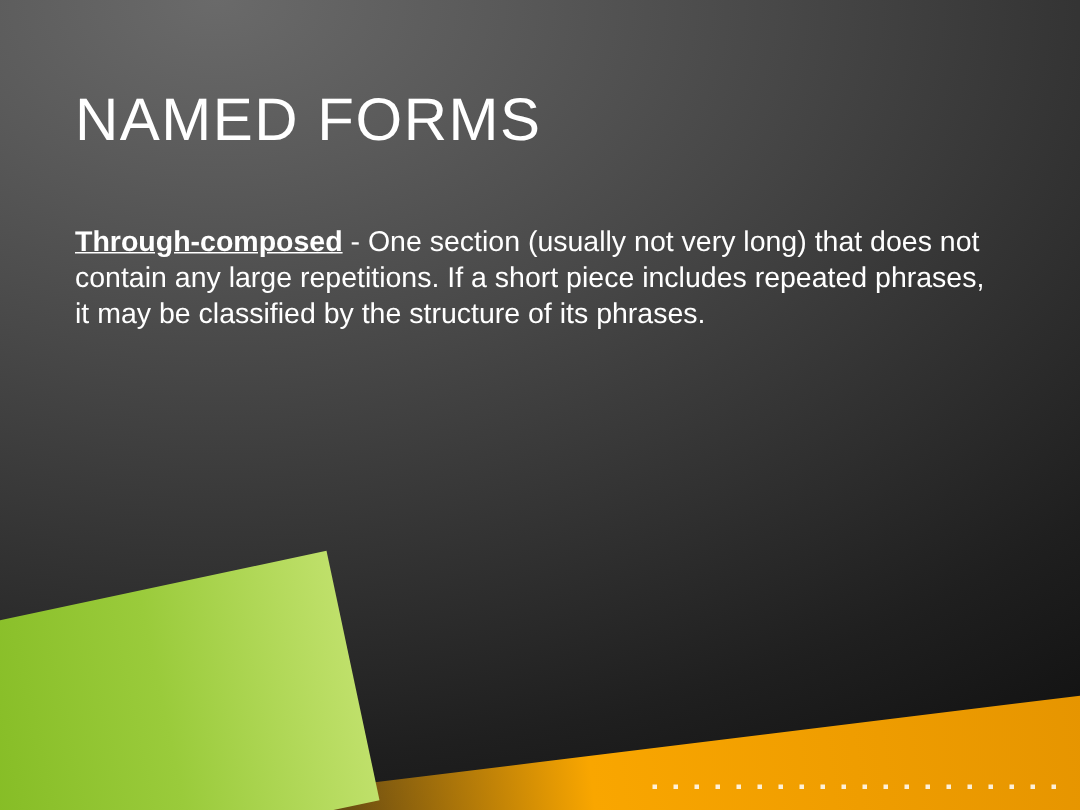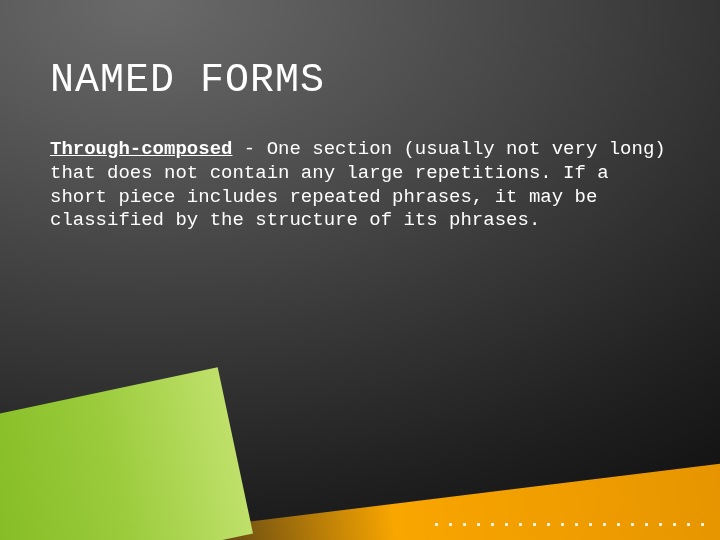--- a/index.html
+++ b/index.html
@@ -8,40 +8,40 @@
     position: relative;
     width: 720px;
     height: 540px;
     background: radial-gradient(ellipse 140% 120% at 20% 0%,
                 #6a6a6a 0%,
                 #5a5a5a 18%,
                 #474747 38%,
                 #333333 58%,
                 #1f1f1f 78%,
                 #0d0d0d 100%);
-    font-family: Liberation Mono, monospace;
+    font-family: Liberation Sans, sans-serif;
     color: #ffffff;
   }
   .title {
     position: absolute;
     top: 58px;
     left: 50px;
     font-size: 40px;
     font-weight: 400;
     letter-spacing: 1px;
   }
   .body {
     position: absolute;
     top: 138px;
     left: 50px;
     width: 620px;
     font-size: 19px;
     line-height: 1.25;
   }
-  .body p { margin-bottom: 28px; }
+  .body p { margin-bottom: 28px; margin-top: 12px; }
   .term { font-weight: 700; }
   .underline { text-decoration: underline; }
   .accent-green {
     position: absolute;
     left: -60px;
     bottom: -60px;
     width: 320px;
     height: 170px;
     background: linear-gradient(90deg, #7bb51a 0%, #9acb3b 60%, #bfe06a 100%);
     transform: rotate(-12deg);

